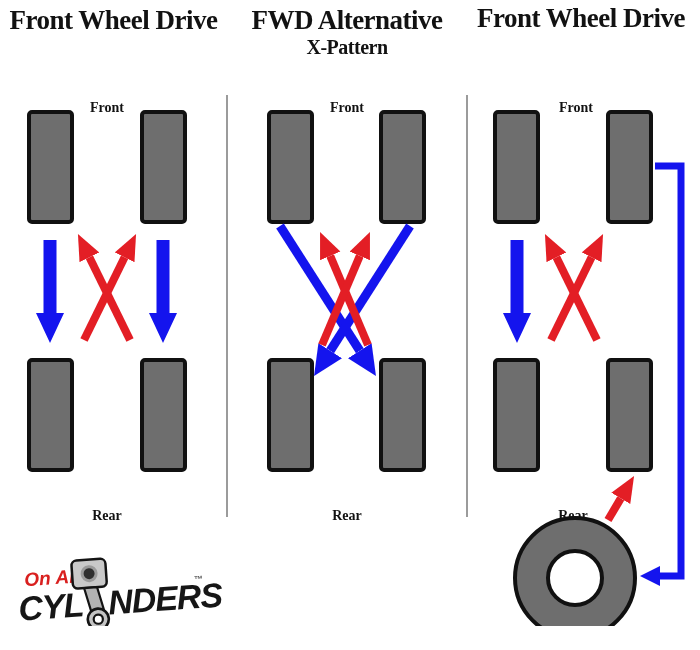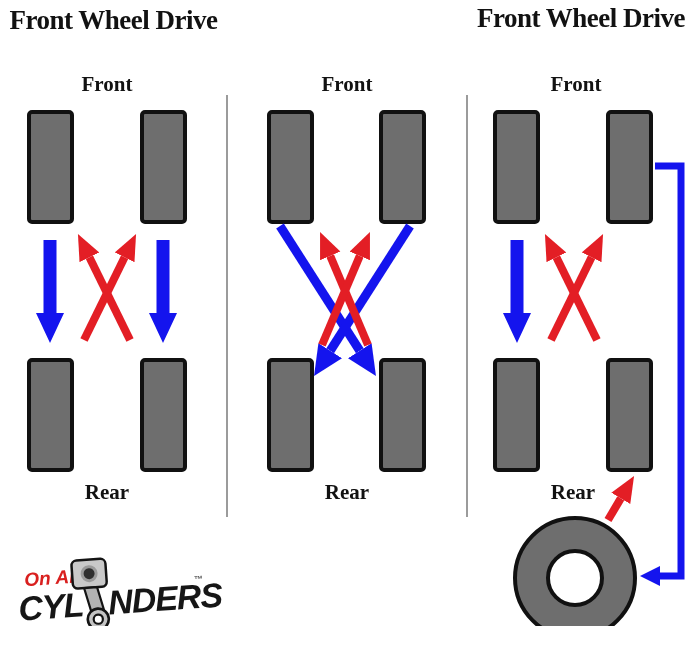--- a/index.html
+++ b/index.html
@@ -18,22 +18,23 @@
   }
   .ptitle{
     position:absolute;text-align:center;font-weight:bold;font-size:27px;
     letter-spacing:-0.5px;line-height:1.05;color:var(--title-text);
   }
   .psub{
     position:absolute;text-align:center;font-weight:bold;font-size:20px;
     letter-spacing:-0.5px;color:var(--title-text);
   }
   .axis{
-    position:absolute;text-align:center;font-weight:bold;font-size:21px;
+    position:absolute;text-align:center;font-weight:bold;font-size:14px;
     color:var(--title-text);
+    margin-top:28px;
   }
   .tire{
     position:absolute;width:47px;height:114px;box-sizing:border-box;
     background:var(--tire-fill);border:4px solid var(--tire-border);border-radius:5px;
   }
   .spare{
     position:absolute;left:513px;top:516px;width:124px;height:124px;box-sizing:border-box;
     background:var(--tire-fill);border:4px solid var(--tire-border);border-radius:50%;
   }
   .spare .hole{
@@ -52,20 +53,22 @@
 </style>
 </head>
 <body>
 
 <div class="stage">
 
   <div class="ptitle" style="left:0;top:6px;width:227px;">Front Wheel Drive</div>
   <div class="axis" style="left:0;top:72px;width:214px;">Front</div>
   <div class="axis" style="left:0;top:480px;width:214px;">Rear</div>
 
+  <div class="ptitle" style="left:232px;top:6px;width:230px;">FWD Alternative</div>
+  <div class="psub" style="left:232px;top:36px;width:230px;">X-Pattern</div>
   <div class="axis" style="left:240px;top:72px;width:214px;">Front</div>
   <div class="axis" style="left:240px;top:480px;width:214px;">Rear</div>
 
   <div class="ptitle" style="left:468px;top:4px;width:226px;">Front Wheel Drive</div>
   <div class="axis" style="left:469px;top:72px;width:214px;">Front</div>
   <div class="axis" style="left:466px;top:480px;width:214px;">Rear</div>
 
   <div class="tire" style="left:27px;top:110px;"></div>
   <div class="tire" style="left:140px;top:110px;"></div>
   <div class="tire" style="left:27px;top:358px;"></div>

